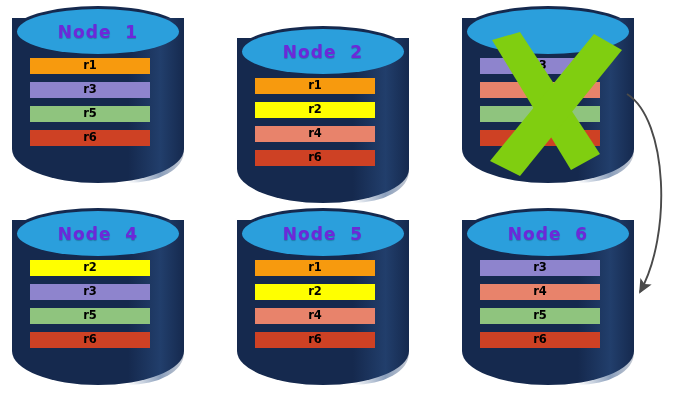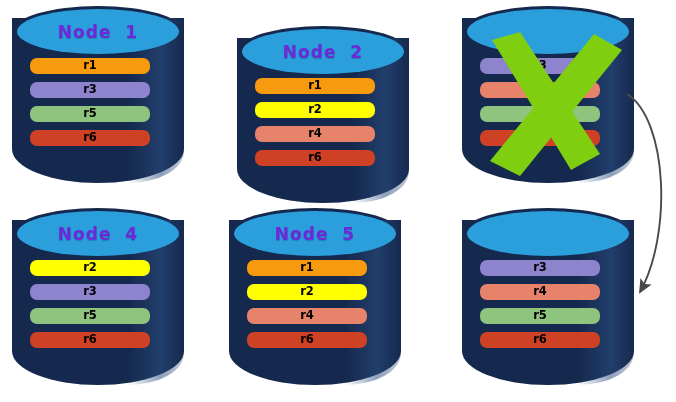--- a/index.html
+++ b/index.html
@@ -89,21 +89,21 @@
   .records {
     position: absolute;
     left: 30px;
     top: 58px;
     width: 120px;
   }
   .record {
     position: relative;
     height: 16px;
     margin-bottom: 8px;
-    border-radius: 7px;
+    border-radius: 0;
     display: flex;
     align-items: center;
     justify-content: center;
     color: #000000;
     font-size: 11.5px;
     font-weight: bold;
     line-height: 1;
   }
 
   
@@ -213,21 +213,21 @@
           <span>r3</span>
         </div>
         <div class="record" style="background: rgb(143, 196, 126);">
           <span>r5</span>
         </div>
         <div class="record" style="background: rgb(206, 65, 36);">
           <span>r6</span>
         </div>
       </div>
     </div>
-  <div class="node" style="left:217px;top:202px;text-align:center;">
+  <div class="node" style="left:225px;top:202px;text-align:center;">
       <div class="cyl-top-rim"></div>
       <div class="cyl-body" style="background: rgb(21, 41, 78);"></div>
       <div class="cyl-sheen"></div>
       <div class="cyl-top" style="background: rgb(43, 159, 220);"></div>
       <div class="node-label">Node  5</div>
       <div class="records">
         <div class="record" style="background: rgb(247, 154, 14);">
           <span>r1</span>
         </div>
         <div class="record" style="background: rgb(255, 255, 0);">
@@ -239,20 +239,21 @@
         <div class="record" style="background: rgb(206, 65, 36);">
           <span>r6</span>
         </div>
       </div>
     </div>
   <div class="node" style="left:450px;top:202px;">
       <div class="cyl-top-rim"></div>
       <div class="cyl-body" style="background: rgb(21, 41, 78);"></div>
       <div class="cyl-sheen"></div>
       <div class="cyl-top" style="background: rgb(43, 159, 220);"></div>
+      <div class="node-label">Node  6</div>
       <div class="records">
         <div class="record" style="background: rgb(142, 132, 205);">
           <span>r3</span>
         </div>
         <div class="record" style="background: rgb(232, 131, 107);">
           <span>r4</span>
         </div>
         <div class="record" style="background: rgb(143, 196, 126);">
           <span>r5</span>
         </div>

